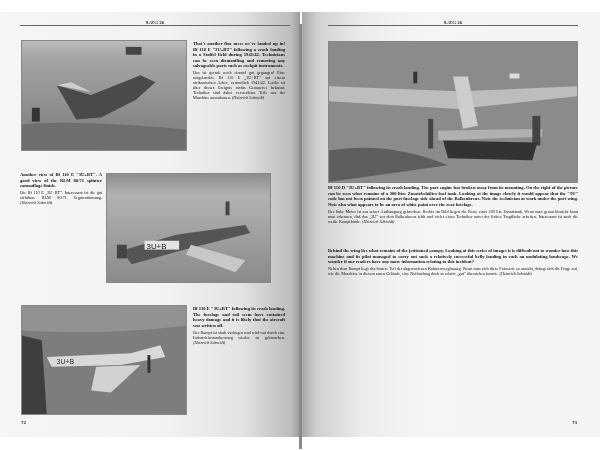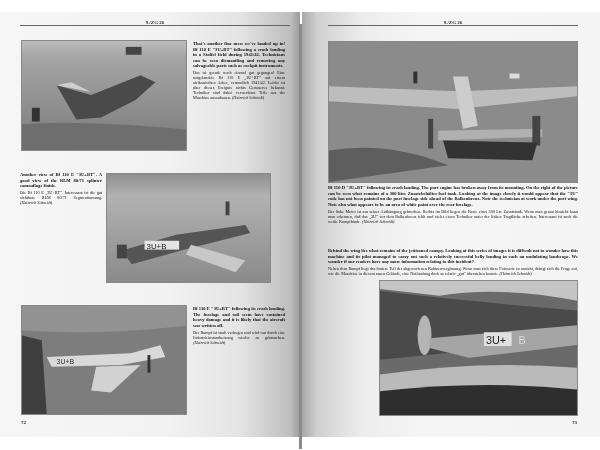--- a/index.html
+++ b/index.html
@@ -122,31 +122,17 @@
     <div class="caption" style="left:26px;top:173px;width:250px;">
       <div class="en">Bf 110 D "3U+BT" following its crash landing. The port engine has broken away from its mounting. On the right of the picture can be seen what remains of a 300 litre Zusatzbehälter fuel tank. Looking at the image closely it would appear that the "3U" code has not been painted on the port fuselage side ahead of the Balkenkreuz. Note the technician at work under the port wing. Note also what appears to be an area of white paint over the rear fuselage.</div>
       <div class="de"><span>Der linke Motor ist aus seiner Aufhängung gebrochen. Rechts im Bild liegen die Reste eines 300 Ltr. Zusatztank. Wenn man genau hinsieht kann man erkennen, daß das „3U“ vor dem Balkenkreuz fehlt und vielet einen Techniker unter der linken Tragfläche arbeiten. Interessant ist auch die weiße Rumpfbinde.</span> <span class="credit">(Heinrich Schmidt)</span></div>
     </div>
 
     <div class="caption" style="left:26px;top:236px;width:250px;">
       <div class="en">Behind the wing lies what remains of the jettisoned canopy. Looking at this series of images it is difficult not to wonder how this machine and its pilot managed to carry out such a relatively successful belly landing in such an undulating landscape. We wonder if our readers have any more information relating to this incident?</div>
       <div class="de"><span>Neben dem Rumpf liegt das hintere Teil der abgeworfenen Kabinenverglasung. Wenn man sich diese Fotoserie so ansieht, drängt sich die Frage auf, wie die Maschine in diesem rauen Gelände, eine Notlandung doch so relativ „gut“ überstehen konnte.</span> <span class="credit">(Heinrich Schmidt)</span></div>
     </div>
 
-    <div class="photo" style="left:77px;top:268px;width:199px;height:136px;">
-      <svg viewBox="0 0 199 136" preserveAspectRatio="none">
-        <rect width="199" height="136" fill="#6a6a6a"></rect>
-        <path d="M0 0 L199 0 L199 20 Q120 5 60 15 L0 8 Z" fill="#c4c4c4"></path>
-        <path d="M0 10 Q80 20 199 30 L199 60 L0 80 Z" fill="#4a4a4a"></path>
-        <ellipse cx="45" cy="55" rx="7" ry="20" fill="#b5b5b5"></ellipse>
-        <path d="M50 58 L199 45 L199 65 L90 78 L50 68 Z" fill="#a5a5a5"></path>
-        <rect x="105" y="52" width="28" height="14" fill="#e0e0e0"></rect>
-        <text x="107" y="64" font-size="11" font-family="Liberation Sans, sans-serif" fill="#222">3U+</text>
-        <text x="140" y="64" font-size="11" font-family="Liberation Sans, sans-serif" fill="#ddd">B</text>
-        <path d="M0 95 Q100 80 199 88 L199 136 L0 136 Z" fill="#bababa"></path>
-        <path d="M0 112 Q100 100 199 110 L199 136 L0 136 Z" fill="#2e2e2e"></path>
-      </svg>
-    </div>
 
     <div class="folio" style="left:270px;">73</div>
   </div>
 
 </div>
 
 </body></html>

